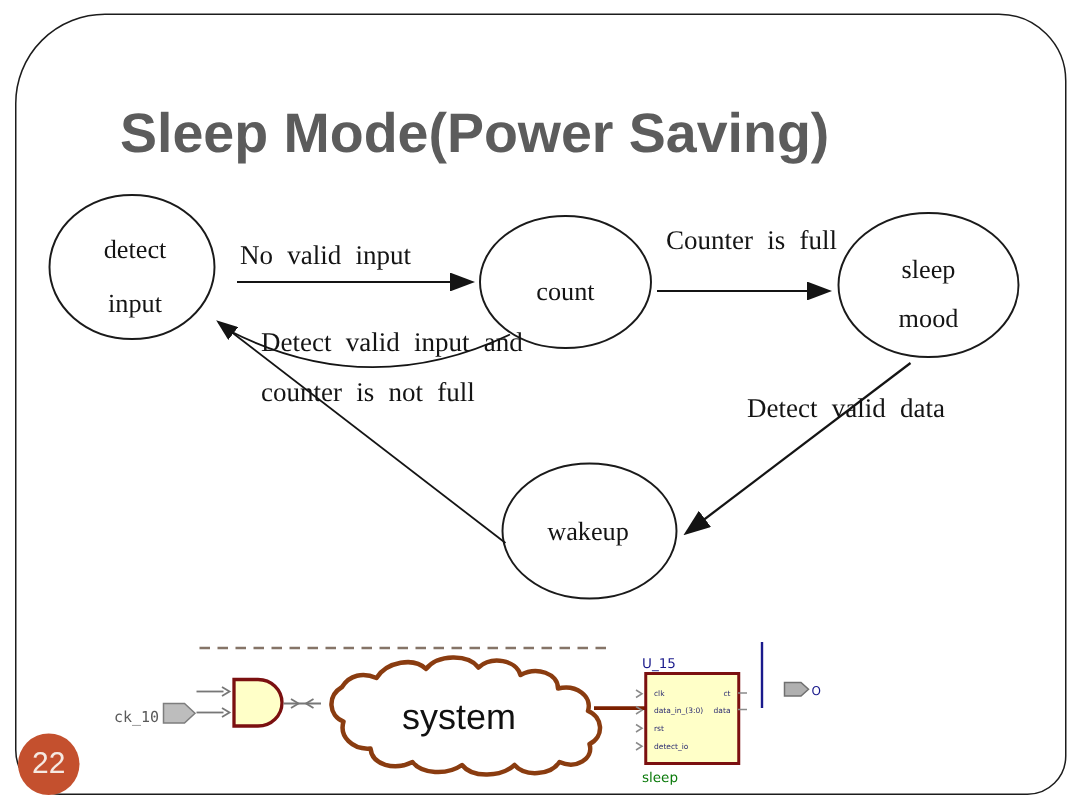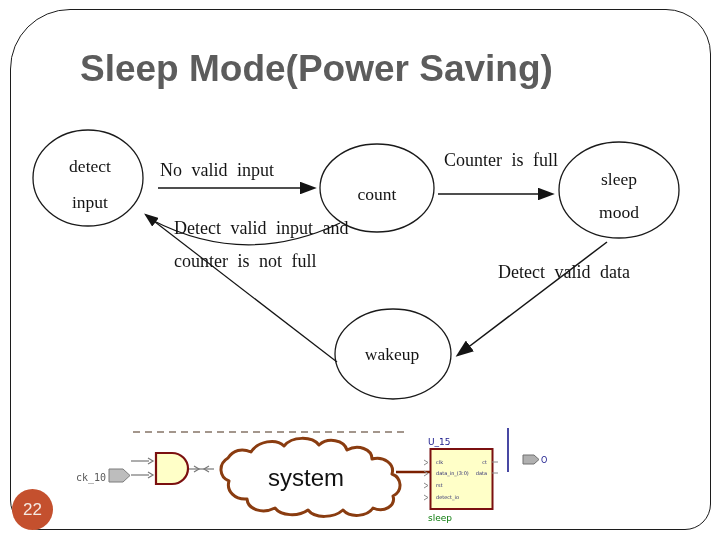--- a/index.html
+++ b/index.html
@@ -5,38 +5,38 @@
   html,body{margin:0;padding:0;background:#ffffff;}
   body{width:720px;height:540px;position:relative;overflow:hidden;
        font-family:"Liberation Sans",sans-serif;}
   .slide-border{
     position:absolute;left:10px;top:9px;width:701px;height:521px;
     border:1.6px solid #1c1c1c;
     border-radius:60px 45px 26px 30px;
     box-sizing:border-box;
   }
   .slide-title{
-    position:absolute;left:80px;top:48px;width:600px;
+    position:absolute;left:80px;top:68px;width:600px;
     font-size:37px;font-weight:bold;color:#5c5c5c;
     letter-spacing:0px;white-space:nowrap;
   }
   .diagram-svg{position:absolute;left:0;top:0;}
   .state-text{font-family:"Liberation Serif",serif;font-size:17.5px;fill:#141414;}
   .edge-label{font-family:"Liberation Serif",serif;font-size:18px;fill:#141414;word-spacing:5px;}
   .tiny-mono{font-family:"DejaVu Sans Mono",monospace;font-size:10px;fill:#5a5a5a;}
   .port-label{font-family:"DejaVu Sans",sans-serif;font-size:5px;fill:#2a2a70;}
   .inst-label{font-family:"DejaVu Sans",sans-serif;font-size:9px;fill:#1a1a8c;}
   .sleep-label{font-family:"DejaVu Sans",sans-serif;font-size:9px;fill:#0a7a0a;}
   .system-label{font-family:"Liberation Sans",sans-serif;font-size:24px;fill:#111111;}
   .io-label{font-family:"DejaVu Sans",sans-serif;font-size:8px;fill:#1a1a8c;}
   .page-badge{
     position:absolute;left:12px;top:489px;width:41px;height:41px;
     border-radius:50%;background:#c4502e;
     display:flex;align-items:center;justify-content:center;
-    font-size:17px;color:#f5e9e2;
+    font-size:20px;color:#f5e9e2;
   }
 </style>
 </head>
 <body>
 
 <div class="slide-border"></div>
 
 <div class="slide-title">Sleep Mode(Power Saving)</div>
 
 <svg class="diagram-svg" width="720" height="540" viewBox="0 0 720 540">

